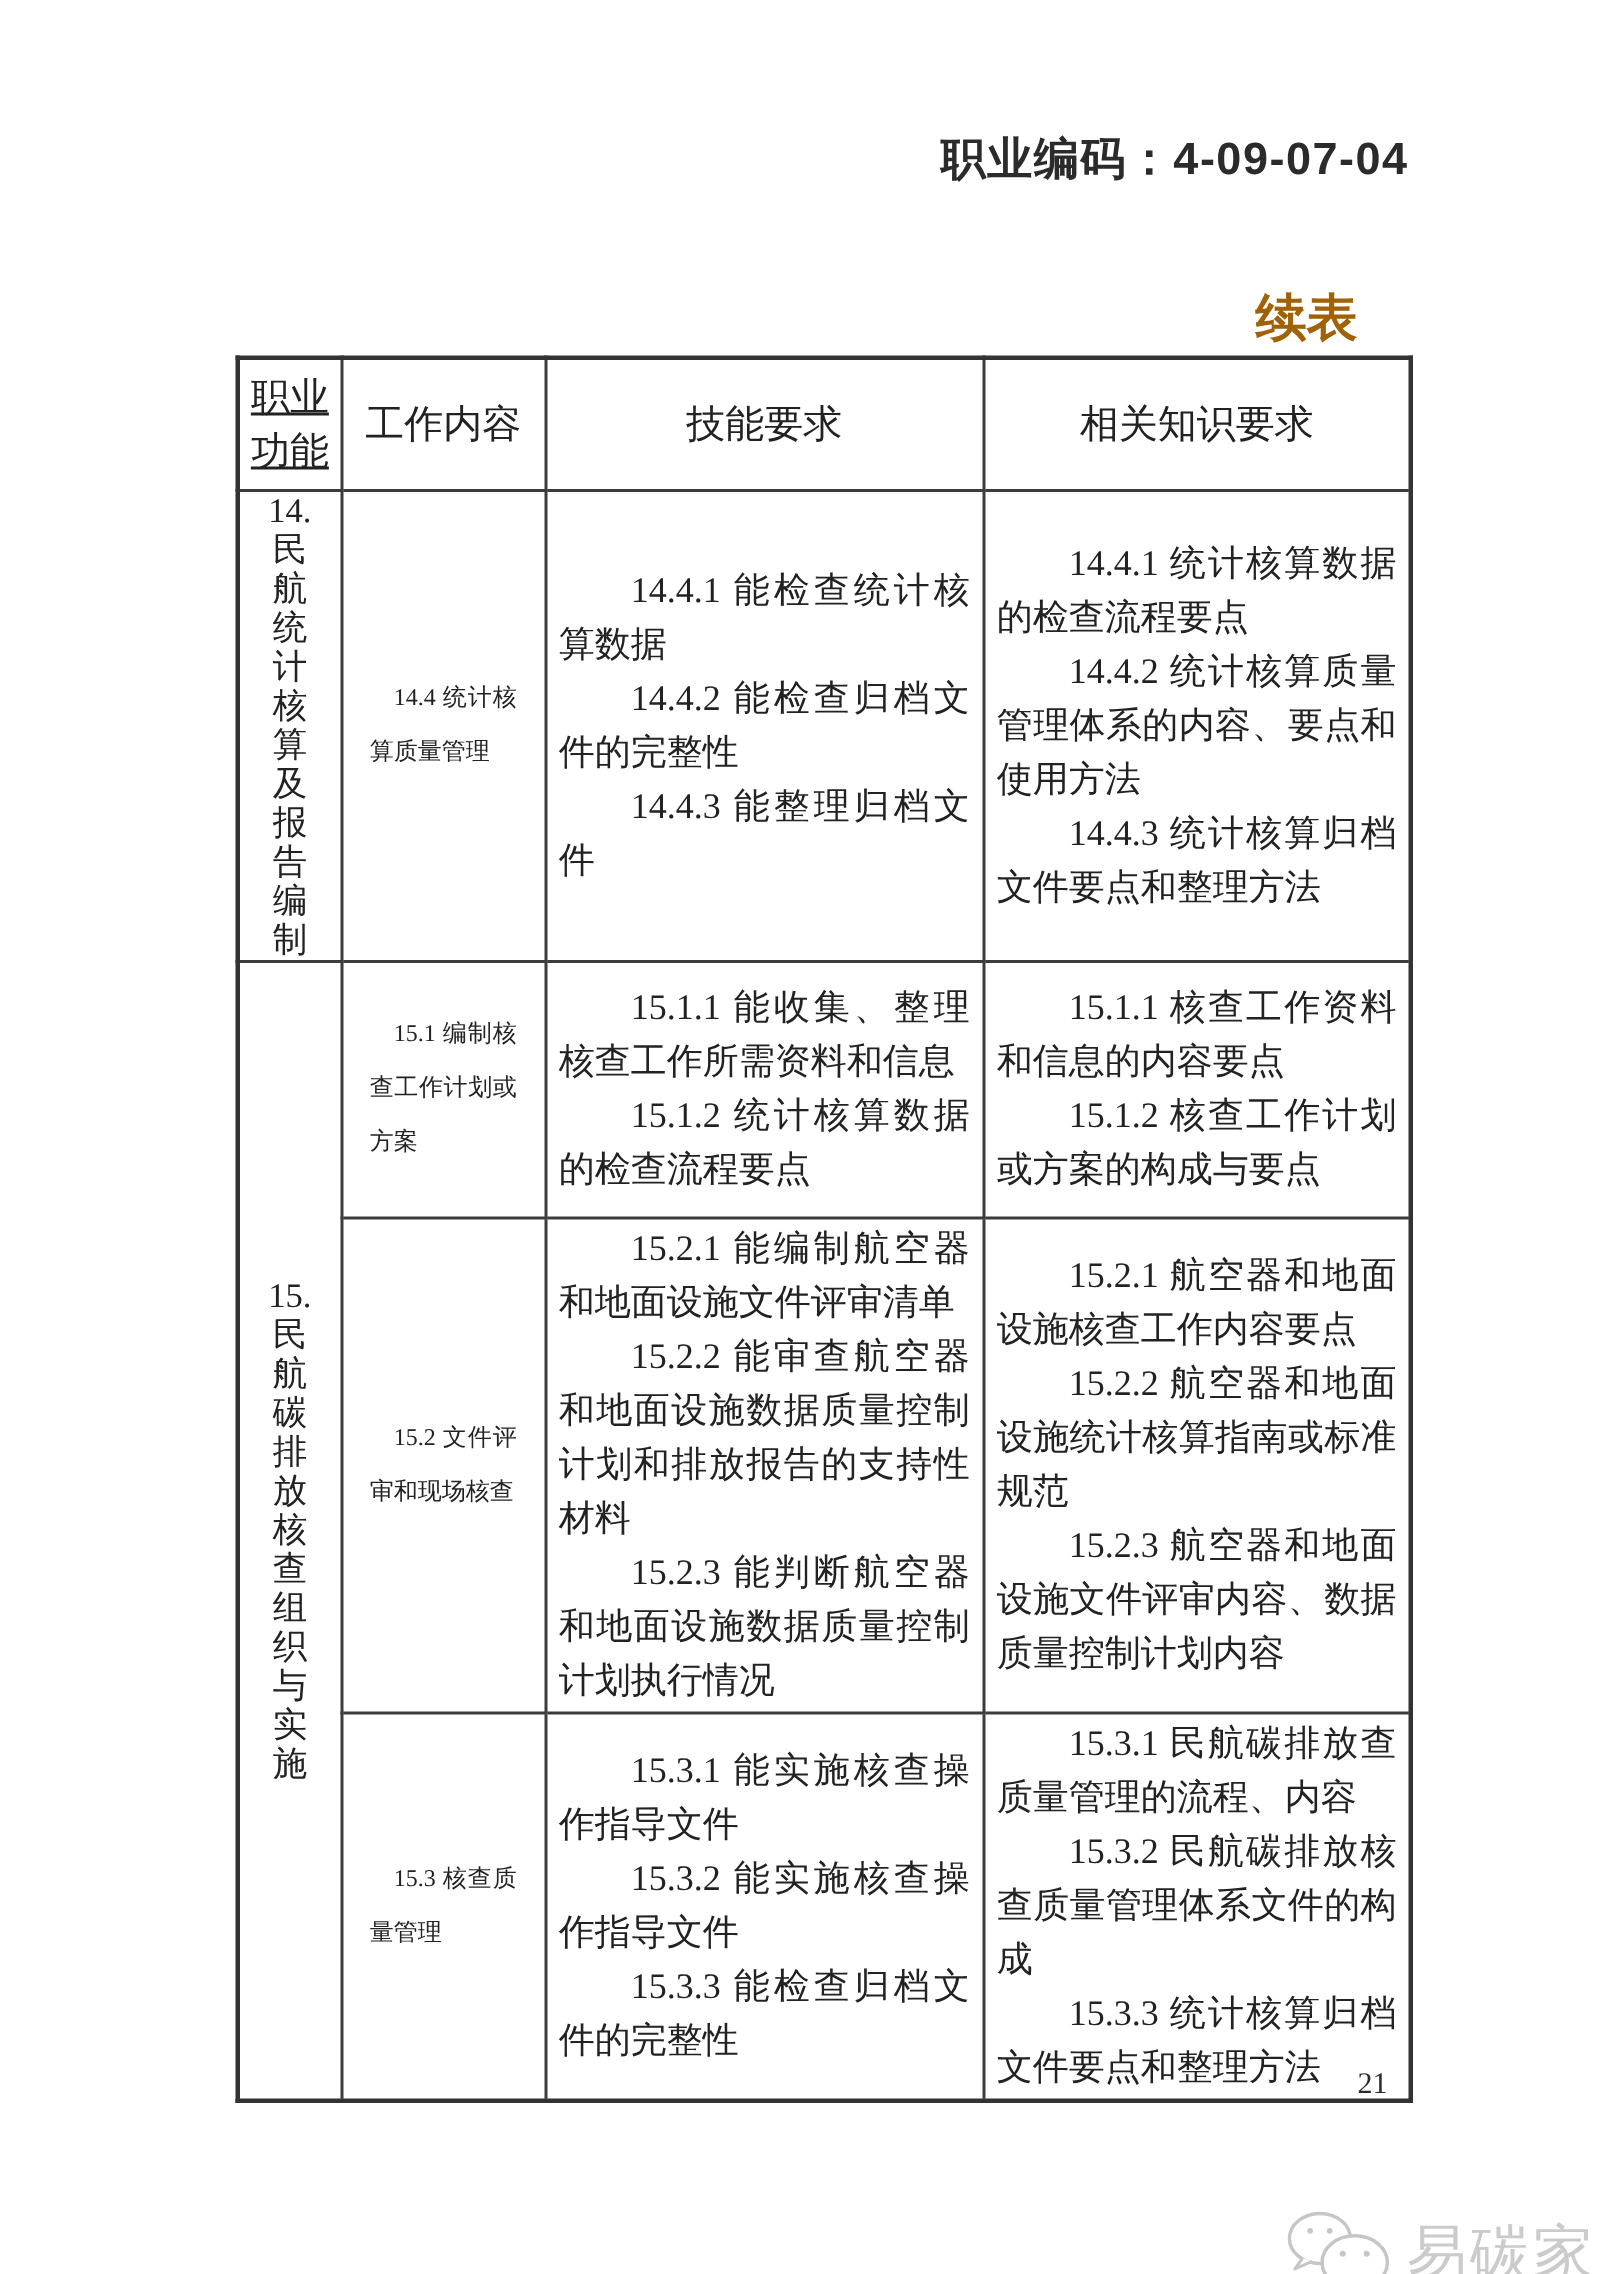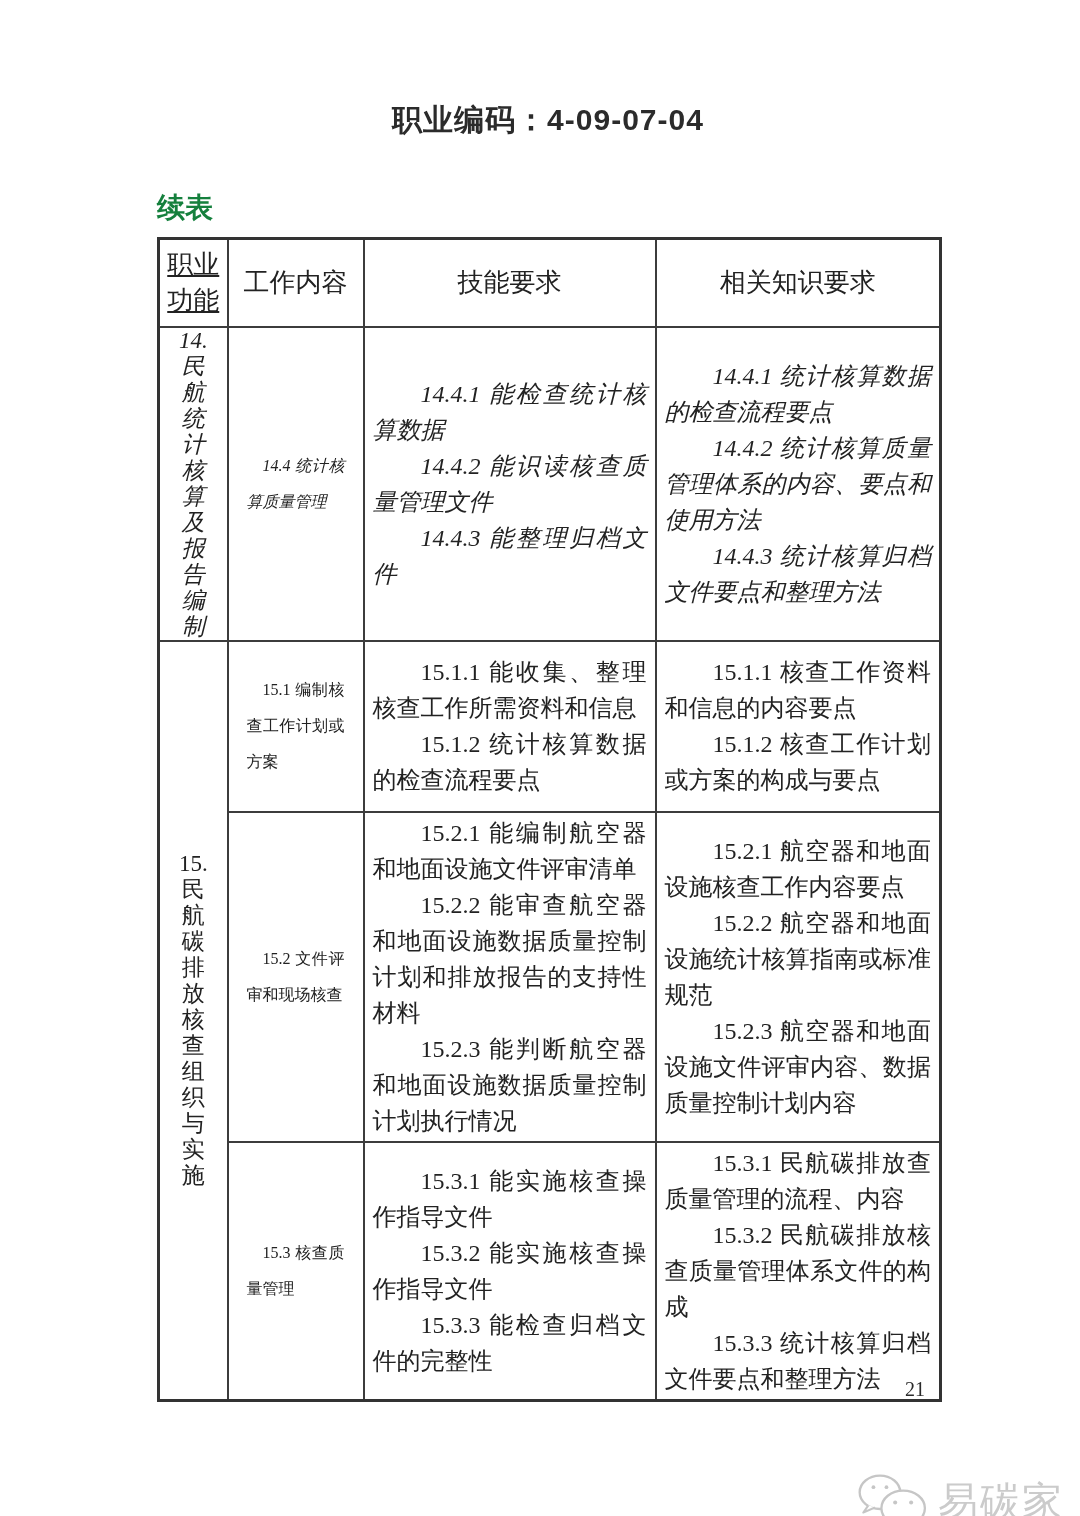--- a/index.html
+++ b/index.html
@@ -5,29 +5,29 @@
   html,body{margin:0;padding:0;}
   body{
     width:1080px;height:1516px;
     background:#ffffff;
     position:relative;
     font-family:"Liberation Serif","DejaVu Serif",serif;
     color:#222222;
     overflow:hidden;
   }
   .doc-code{
-    position:absolute;top:100px;left:157px;width:782px;
-    text-align:center;
+    position:absolute;top:86px;left:157px;width:782px;
+    text-align:right;
     font-family:"Liberation Sans","DejaVu Sans",sans-serif;
     font-weight:700;font-size:30px;letter-spacing:1px;color:#2b2b2b;
   }
   .continued{
     position:absolute;top:189px;left:157px;width:748px;
-    text-align:left;
-    font-size:28px;font-weight:700;color:#15803d;
+    text-align:right;
+    font-size:34px;font-weight:700;color:#a16207;
   }
   table.std-table{
     position:absolute;top:237px;left:157px;
     width:782px;
     border-collapse:collapse;
     table-layout:fixed;
     border:3px solid #333333;
   }
   .std-table td,.std-table th{
     border:2px solid #3c3c3c;
@@ -36,21 +36,21 @@
   }
   .std-table th{
     font-weight:400;
     font-size:26px;
     text-align:center;
     color:#222222;
     line-height:36px;
   }
   .th-multiline{white-space:pre-line;text-decoration:underline;}
   tr.header-row{height:88px;}
-  tr.row-14{height:312px;font-style:italic;}
+  tr.row-14{height:312px;}
   tr.row-15a{height:171px;}
   tr.row-15b{height:299px;}
   tr.row-15c{height:241px;}
   .func-cell{
     text-align:center;
     white-space:pre-line;
     font-size:23px;
     line-height:26px;
     color:#222222;
     padding:0 2px;
@@ -120,21 +120,21 @@
 核
 算
 及
 报
 告
 编
 制</td>
       <td class="work-cell">14.4 统计核算质量管理</td>
       <td class="paras-cell">
           <p class="para">14.4.1 能检查统计核算数据</p>
-          <p class="para">14.4.2 能识读核查质量管理文件</p>
+          <p class="para">14.4.2 能检查归档文件的完整性</p>
           <p class="para">14.4.3 能整理归档文件</p>
         </td>
       <td class="paras-cell">
           <p class="para">14.4.1 统计核算数据的检查流程要点</p>
           <p class="para">14.4.2 统计核算质量管理体系的内容、要点和使用方法</p>
           <p class="para">14.4.3 统计核算归档文件要点和整理方法</p>
         </td>
     </tr>
 
     <tr class="row-15a">

